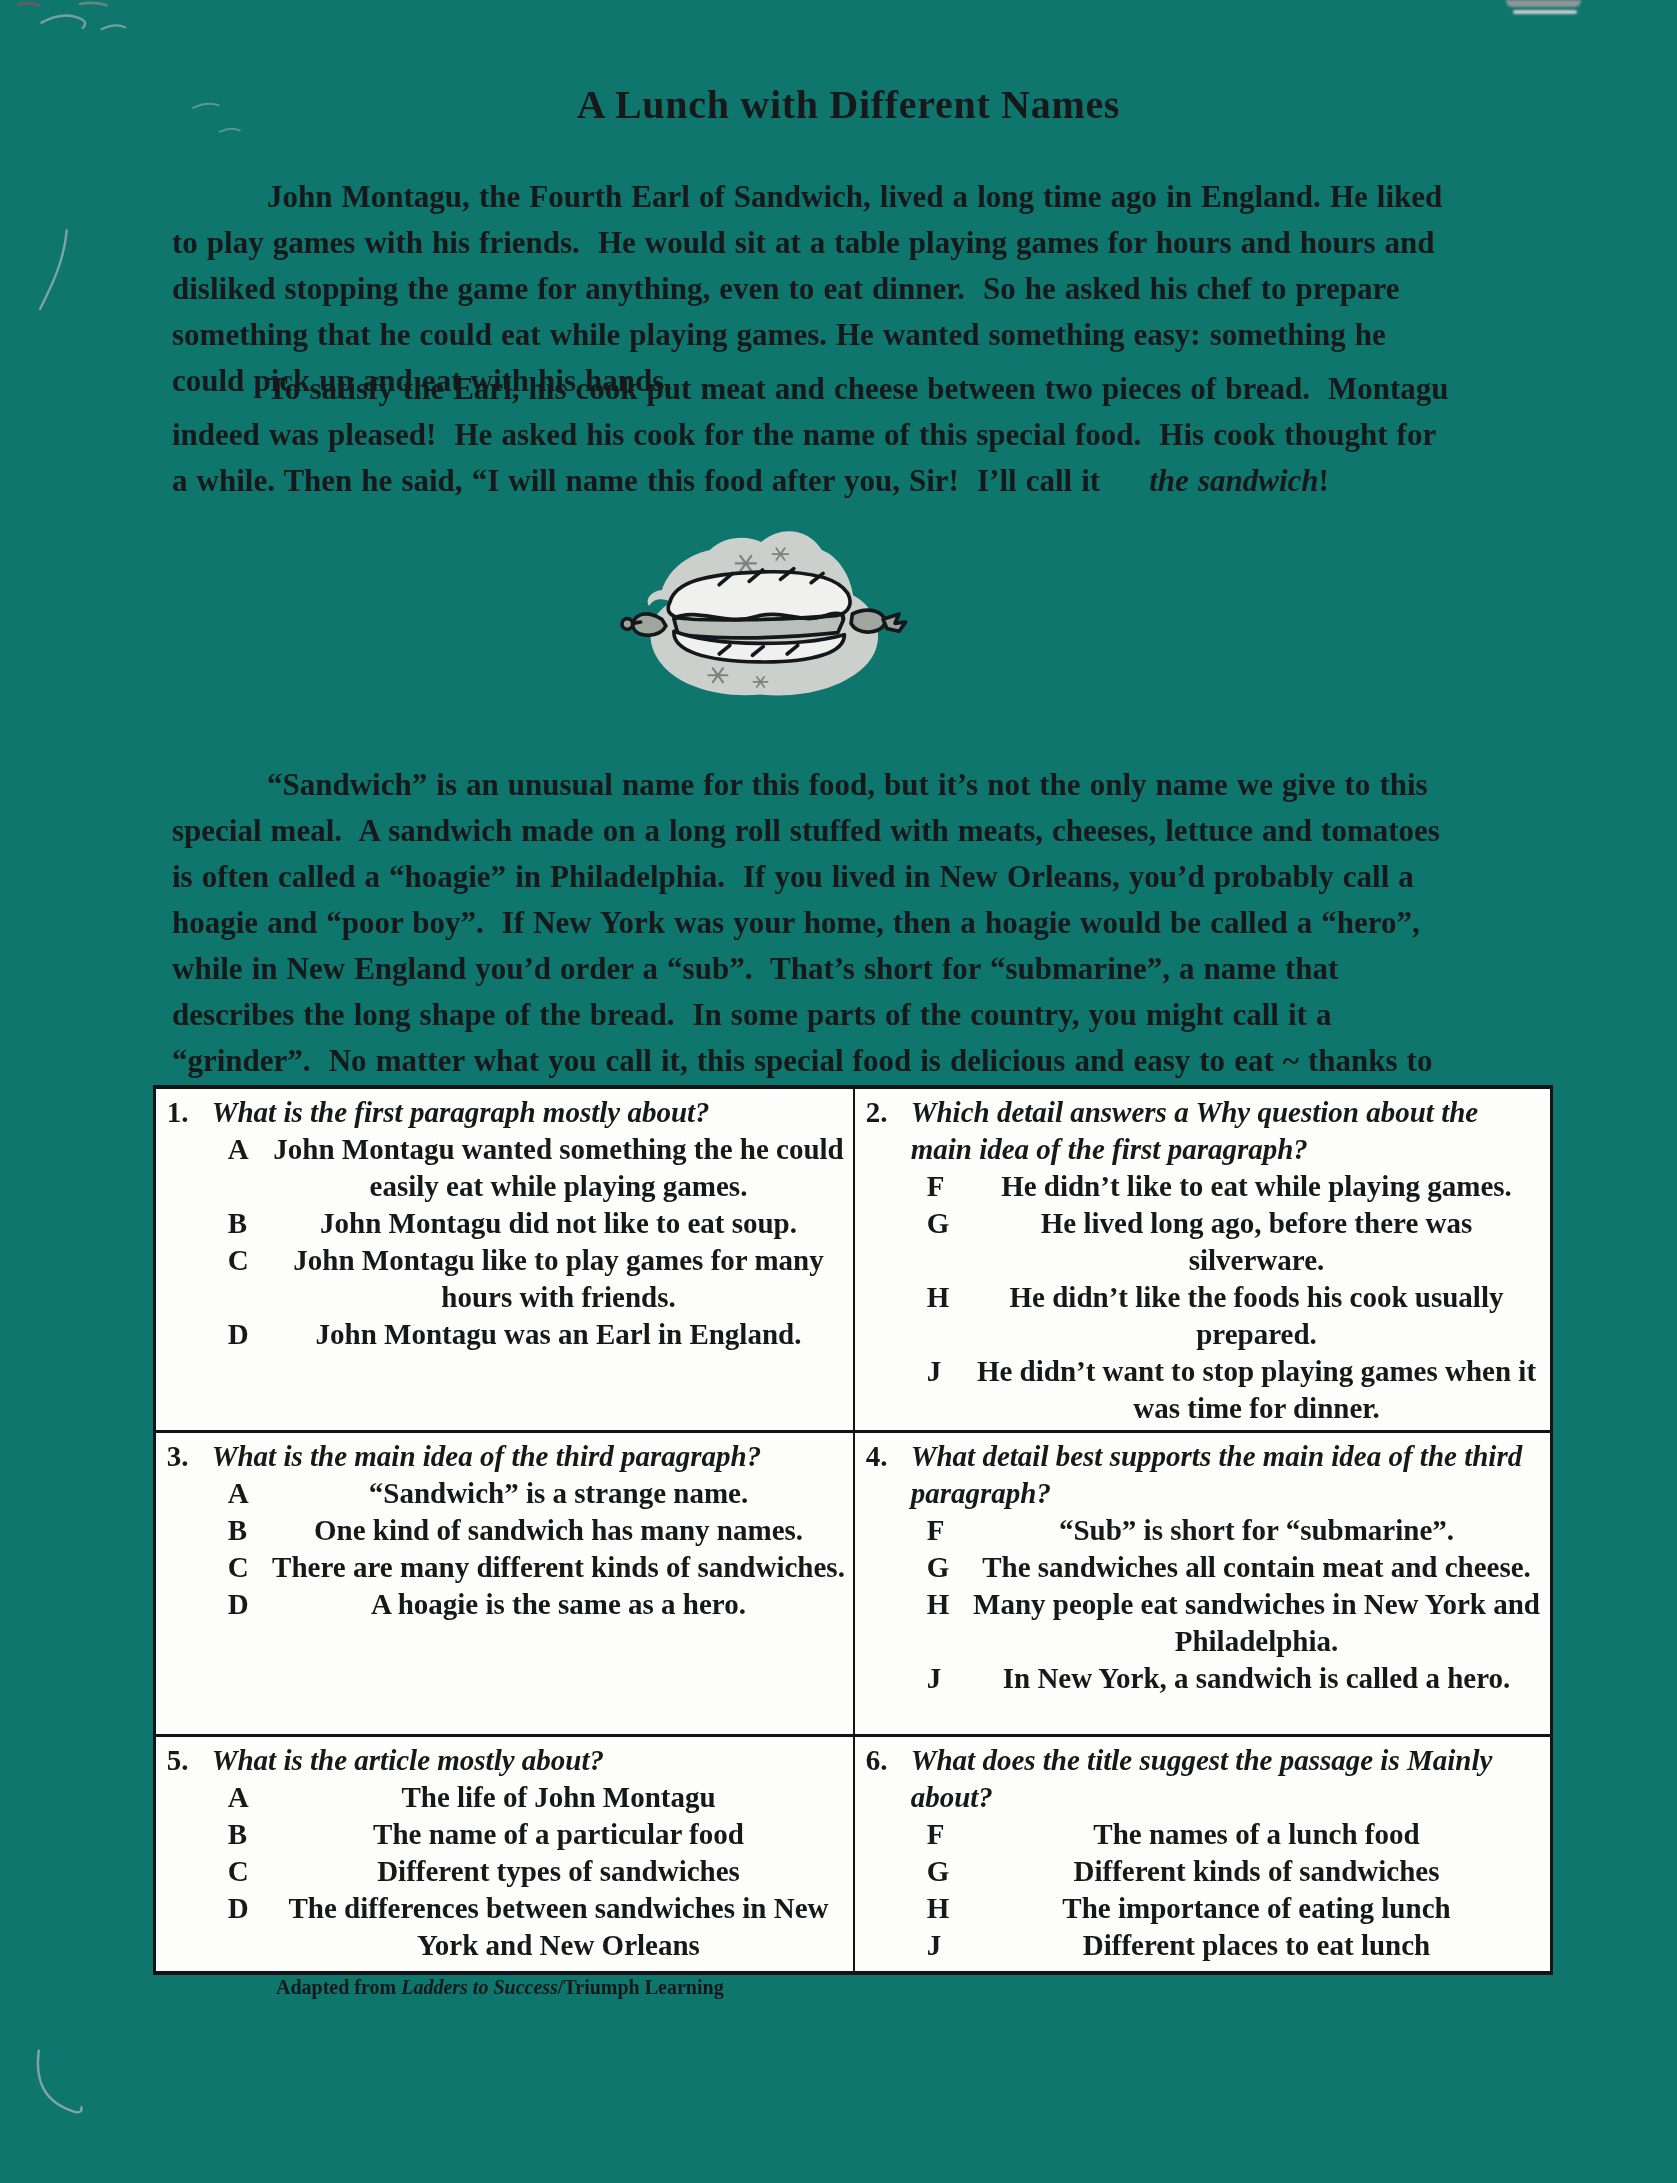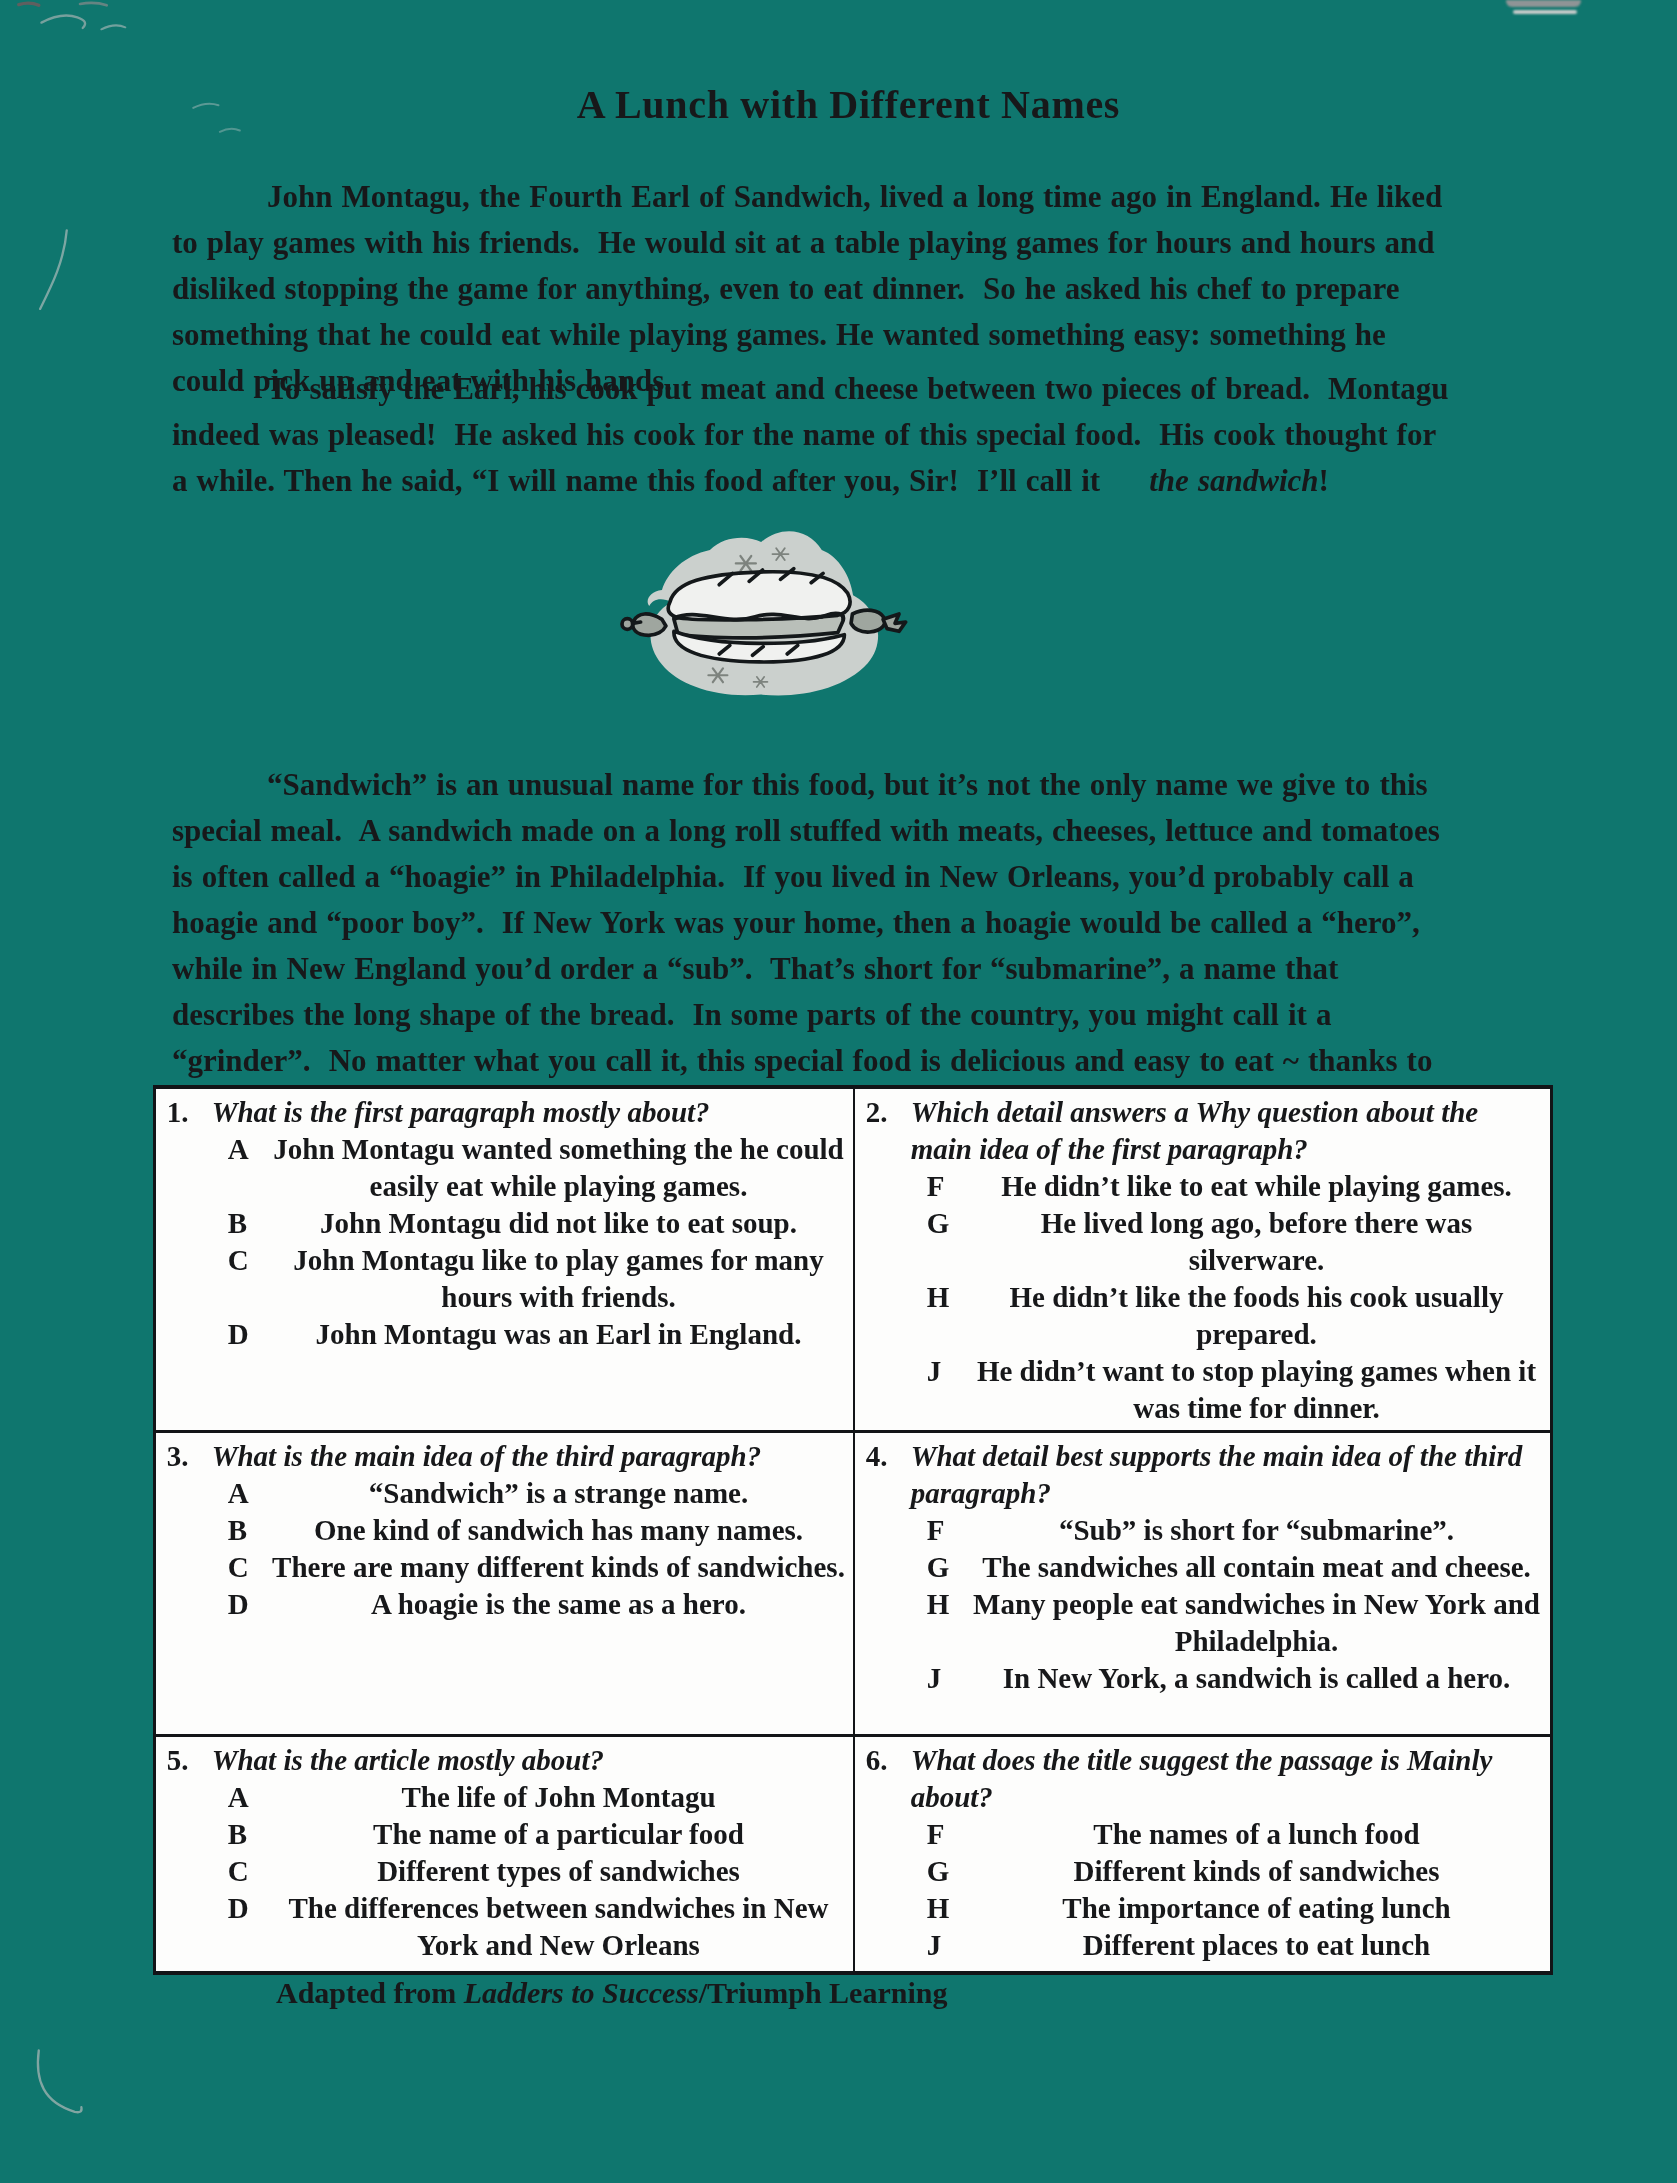--- a/index.html
+++ b/index.html
@@ -50,21 +50,21 @@
   .cell.cl{border-right:2.7px solid #121417;}
   .cell.r1,.cell.r2{border-bottom:3.3px solid #121417;}
   .q{display:flex;}
   .qn{flex:0 0 45px;padding-left:8px;}
   .qt{flex:1;font-style:italic;}
   .opt{display:flex;margin-left:69px;}
   .ol{flex:0 0 43px;}
   .ot{flex:1;text-align:center;}
   .footer{
     position:absolute;top:1976px;left:276px;margin:0;
-    font-size:30px;
+    font-size:20px;
   }
   .footer i{font-style:italic;}
   .artifacts{position:absolute;top:0;left:0;pointer-events:none;}
   .smudge{
     position:absolute;top:0;left:1506px;width:75px;height:7.3px;
     background:#8f9496;border-radius:0 0 6px 6px;filter:blur(1px);
   }
   .smudge2{
     position:absolute;top:10px;left:1513px;width:64px;height:4px;
     background:#c9cccb;border-radius:2.7px;filter:blur(1.3px);

